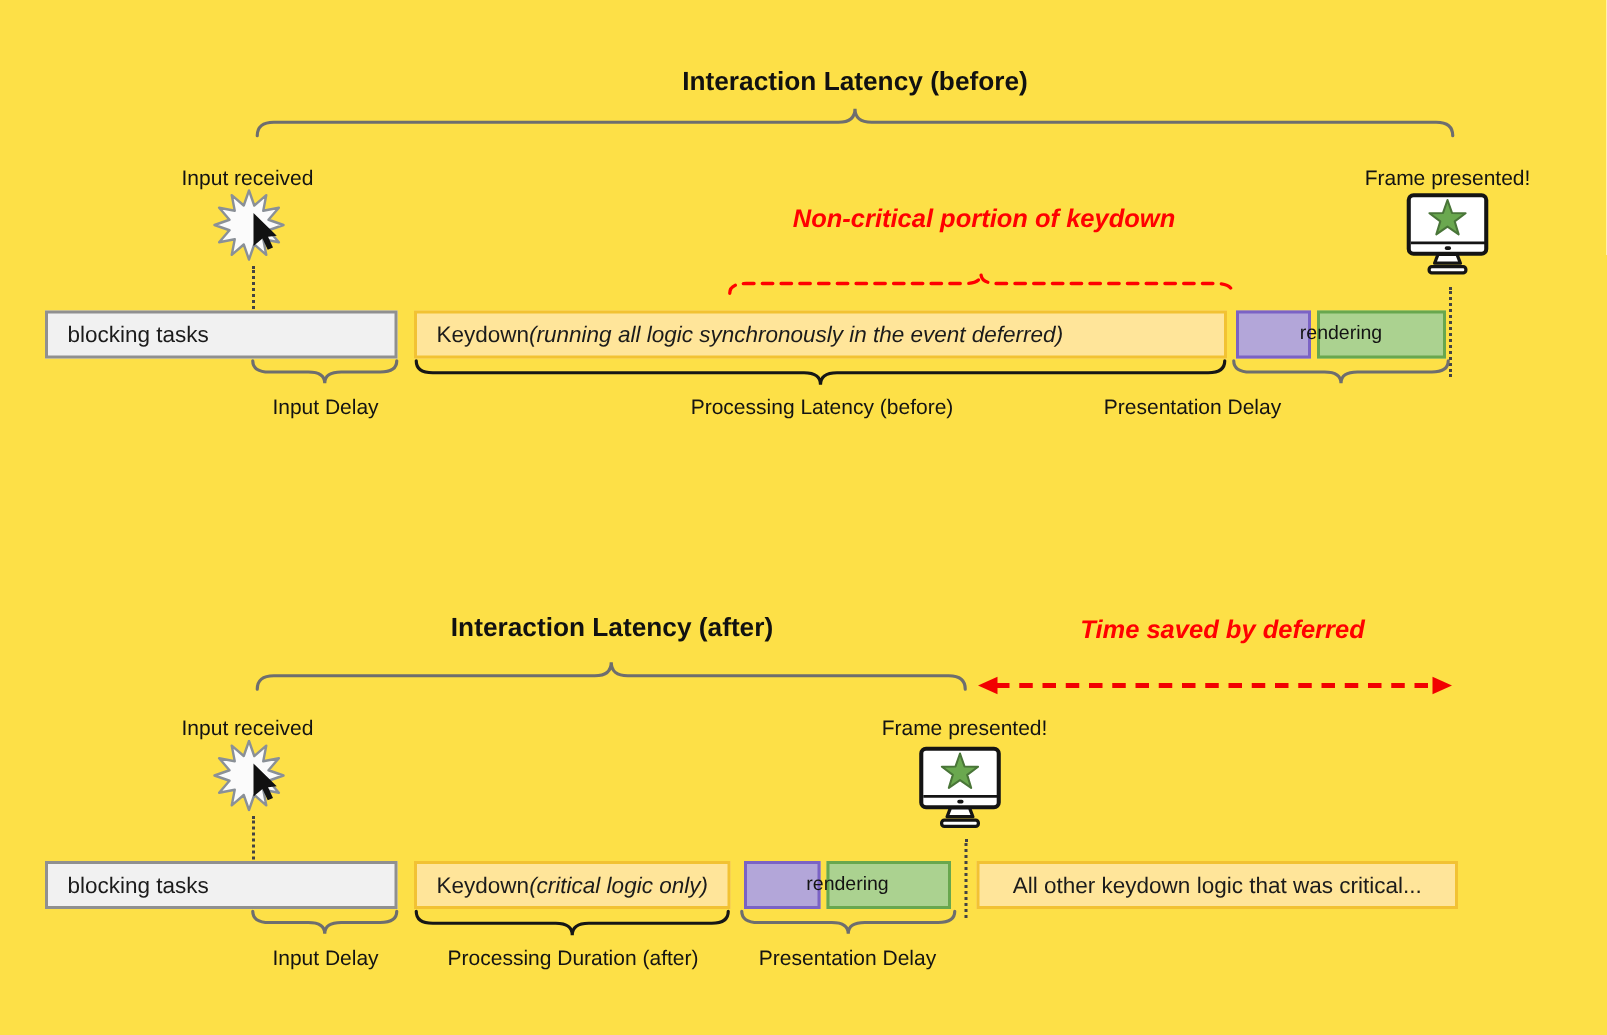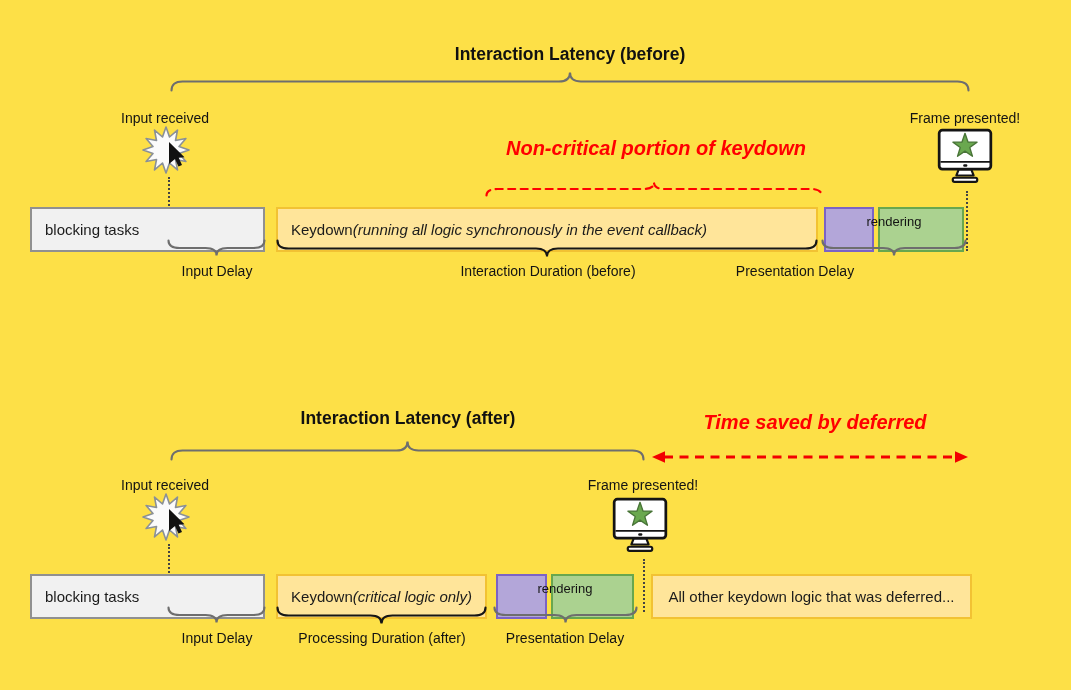--- a/index.html
+++ b/index.html
@@ -11,25 +11,25 @@
     position:absolute;font-size:17.5px;font-weight:bold;white-space:nowrap;
     transform:translateX(-50%);color:#111;
   }
   .event-label{
     position:absolute;font-size:14px;white-space:nowrap;transform:translateX(-50%);color:#131313;
   }
   .phase-label{
     position:absolute;font-size:14px;white-space:nowrap;transform:translateX(-50%);color:#131313;
   }
   .red-note{
-    position:absolute;font-size:20px;font-weight:bold;font-style:italic;text-align:center;
+    position:absolute;font-size:17px;font-weight:bold;font-style:italic;text-align:center;
     line-height:1.22;white-space:nowrap;transform:translateX(-50%);color:var(--annotation-red,#f00);
   }
   .bar{
-    position:absolute;height:45px;box-sizing:border-box;border:2px solid;display:flex;
+    position:absolute;height:32px;box-sizing:border-box;border:2px solid;display:flex;
     align-items:center;font-size:15px;color:#1b1b1b;top:0;
   }
   .bar.gray{background:var(--gray-fill,#f1f1f1);border-color:var(--gray-border,#909090);}
   .bar.yellow{background:var(--yellow-fill,#ffe59a);border-color:var(--yellow-border,#f2c233);}
   .bar.purple{background:var(--purple-fill,#b3a6d9);border-color:var(--purple-border,#7b63c5);}
   .bar.green{background:var(--green-fill,#abd290);border-color:var(--green-border,#68a74e);}
   .bar.pad-left{padding-left:13px;}
   .bar.center{justify-content:center;}
   .bar .it{font-style:italic;}
   .overlay-label{
@@ -81,39 +81,39 @@
   <svg class="brace red" style="left:485px;top:181px;" width="338" height="16">
       <path d="M1.5 14.5 Q1.5 8 12.5 8 L158 8 Q169 8 169 1.5 Q169 8 180 8 L325.5 8 Q336.5 8 336.5 14.5"></path>
     </svg>
 
   <div style="position:absolute;left:0;top:207px;">
     <div class="bar gray pad-left" style="left:30px;width:235px;">
       <span>blocking tasks</span>
     </div>
     <div class="bar yellow pad-left" style="left:276px;width:542px;">
       <span>Keydown </span>
-        <span class="it">(running all logic synchronously in the event callback)</span>
+        <span class="it">(running all logic synchronously in the event deferred)</span>
     </div>
     <div class="bar purple" style="left:824px;width:50px;"></div>
     <div class="bar green" style="left:878px;width:86px;"></div>
     <div class="overlay-label" style="left:824px;width:140px;">rendering</div>
   </div>
 
   <svg class="brace gray" style="left:167px;top:239px;" width="99" height="18">
       <path d="M1.5 1.5 Q1.5 9 12.5 9 L38.5 9 Q49.5 9 49.5 16.5 Q49.5 9 60.5 9 L86.5 9 Q97.5 9 97.5 1.5"></path>
     </svg>
   <svg class="brace black" style="left:276px;top:239px;" width="542" height="19">
       <path d="M1.5 1.5 Q1.5 9.5 12.5 9.5 L260 9.5 Q271 9.5 271 17.5 Q271 9.5 282 9.5 L529.5 9.5 Q540.5 9.5 540.5 1.5"></path>
     </svg>
   <svg class="brace gray" style="left:821px;top:239px;" width="146" height="18">
       <path d="M1.5 1.5 Q1.5 9 12.5 9 L62 9 Q73 9 73 16.5 Q73 9 84 9 L133.5 9 Q144.5 9 144.5 1.5"></path>
     </svg>
 
   <div class="phase-label" style="left:217px;top:263px;">Input Delay</div>
-  <div class="phase-label" style="left:548px;top:263px;">Interaction Duration (before)</div>
+  <div class="phase-label" style="left:548px;top:263px;">Processing Latency (before)</div>
   <div class="phase-label" style="left:795px;top:263px;">Presentation Delay</div>
 
   <div class="title" style="left:408px;top:408px;">Interaction Latency (after)</div>
 
   <svg class="brace gray" style="left:170px;top:440px;" width="475" height="21">
       <path d="M1.5 19.5 Q1.5 10.5 12.5 10.5 L226.5 10.5 Q237.5 10.5 237.5 1.5 Q237.5 10.5 248.5 10.5 L462.5 10.5 Q473.5 10.5 473.5 19.5"></path>
     </svg>
 
   <div class="red-note" style="left:815px;top:410px;">
     <div>Time saved by deferred</div>
@@ -149,21 +149,21 @@
       <span>blocking tasks</span>
     </div>
     <div class="bar yellow center" style="left:276px;width:211px;">
       <span>Keydown </span>
         <span class="it">(critical logic only)</span>
     </div>
     <div class="bar purple" style="left:496px;width:51px;"></div>
     <div class="bar green" style="left:551px;width:83px;"></div>
     <div class="overlay-label" style="left:496px;width:138px;">rendering</div>
     <div class="bar yellow center it" style="left:651px;width:321px;">
-      <span>All other keydown logic that was deferred...</span>
+      <span>All other keydown logic that was critical...</span>
     </div>
   </div>
 
   <svg class="brace gray" style="left:167px;top:606px;" width="99" height="18">
       <path d="M1.5 1.5 Q1.5 9 12.5 9 L38.5 9 Q49.5 9 49.5 16.5 Q49.5 9 60.5 9 L86.5 9 Q97.5 9 97.5 1.5"></path>
     </svg>
   <svg class="brace black" style="left:276px;top:606px;" width="211" height="19">
       <path d="M1.5 1.5 Q1.5 9.5 12.5 9.5 L94.5 9.5 Q105.5 9.5 105.5 17.5 Q105.5 9.5 116.5 9.5 L198.5 9.5 Q209.5 9.5 209.5 1.5"></path>
     </svg>
   <svg class="brace gray" style="left:493px;top:606px;" width="145" height="18">

